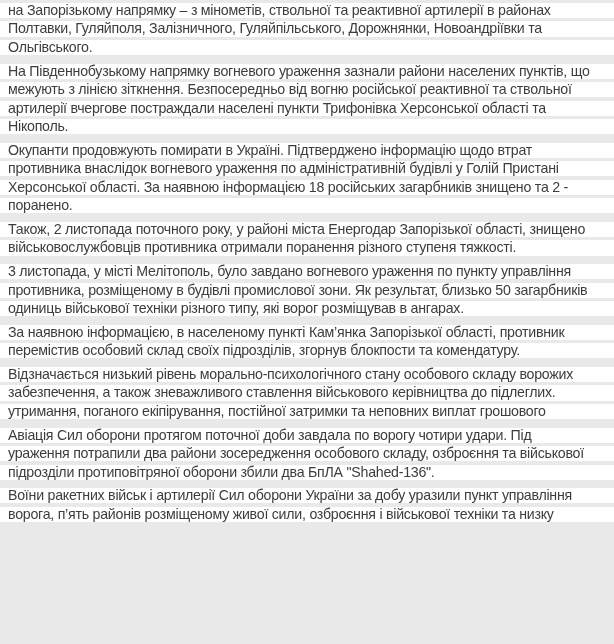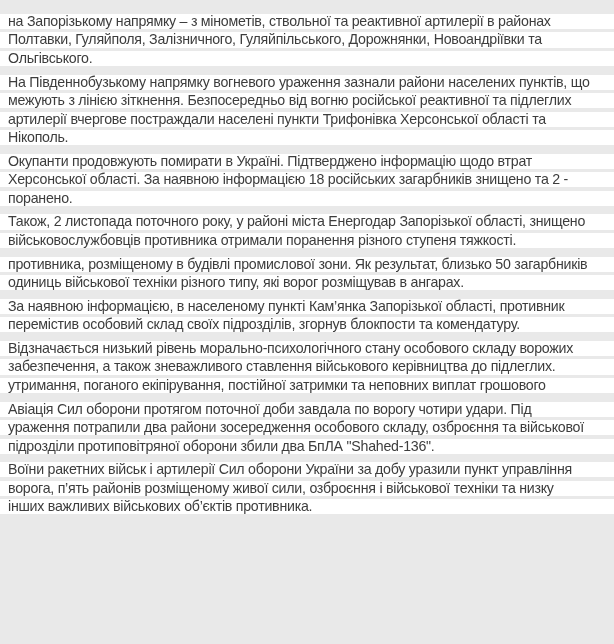--- a/index.html
+++ b/index.html
@@ -7,21 +7,21 @@
     padding: 0;
   }
   body {
     width: 614px;
     height: 644px;
     overflow: hidden;
     background: var(--page-bg, #e9e9e9);
     font-family: "Liberation Sans", "DejaVu Sans", sans-serif;
   }
   .doc {
-    padding-top: 14px;
+    padding-top: 3px;
   }
   .para {
     margin: 0 0 8.5px 0;
   }
   .line {
     display: block;
     background: var(--strip-bg, #ffffff);
     height: 15.2px;
     line-height: 15.4px;
     padding: 0 8px;
@@ -37,50 +37,51 @@
 
 <main class="doc">
   <div>
       <p class="para">
         <span class="line">на Запорізькому напрямку – з мінометів, ствольної та реактивної артилерії в районах</span>
         <span class="line">Полтавки, Гуляйполя, Залізничного, Гуляйпільського, Дорожнянки, Новоандріївки та</span>
         <span class="line">Ольгівського.</span>
       </p>
       <p class="para">
         <span class="line">На Південнобузькому напрямку вогневого ураження зазнали райони населених пунктів, що</span>
-        <span class="line">межують з лінією зіткнення. Безпосередньо від вогню російської реактивної та підлеглих</span>
+        <span class="line">межують з лінією зіткнення. Безпосередньо від вогню російської реактивної та ствольної</span>
         <span class="line">артилерії вчергове постраждали населені пункти Трифонівка Херсонської області та</span>
         <span class="line">Нікополь.</span>
       </p>
       <p class="para">
         <span class="line">Окупанти продовжують помирати в Україні. Підтверджено інформацію щодо втрат</span>
+        <span class="line">противника внаслідок вогневого ураження по адміністративній будівлі у Голій Пристані</span>
         <span class="line">Херсонської області. За наявною інформацією 18 російських загарбників знищено та 2 -</span>
         <span class="line">поранено.</span>
       </p>
       <p class="para">
         <span class="line">Також, 2 листопада поточного року, у районі міста Енергодар Запорізької області, знищено</span>
         <span class="line">військовослужбовців противника отримали поранення різного ступеня тяжкості.</span>
       </p>
       <p class="para">
+        <span class="line">3 листопада, у місті Мелітополь, було завдано вогневого ураження по пункту управління</span>
         <span class="line">противника, розміщеному в будівлі промислової зони. Як результат, близько 50 загарбників</span>
         <span class="line">одиниць військової техніки різного типу, які ворог розміщував в ангарах.</span>
       </p>
       <p class="para">
         <span class="line">За наявною інформацією, в населеному пункті Кам’янка Запорізької області, противник</span>
         <span class="line">перемістив особовий склад своїх підрозділів, згорнув блокпости та комендатуру.</span>
       </p>
       <p class="para">
         <span class="line">Відзначається низький рівень морально-психологічного стану особового складу ворожих</span>
         <span class="line">забезпечення, а також зневажливого ставлення військового керівництва до підлеглих.</span>
         <span class="line">утримання, поганого екіпірування, постійної затримки та неповних виплат грошового</span>
       </p>
       <p class="para">
         <span class="line">Авіація Сил оборони протягом поточної доби завдала по ворогу чотири удари. Під</span>
         <span class="line">ураження потрапили два райони зосередження особового складу, озброєння та військової</span>
         <span class="line">підрозділи протиповітряної оборони збили два БпЛА "Shahed-136".</span>
       </p>
       <p class="para">
         <span class="line">Воїни ракетних військ і артилерії Сил оборони України за добу уразили пункт управління</span>
         <span class="line">ворога, п’ять районів розміщеному живої сили, озброєння і військової техніки та низку</span>
-        <span class="line">інших важливих військових об’єктів противника.</span>
       </p>
     </div>
 </main>
 
 </body></html>

